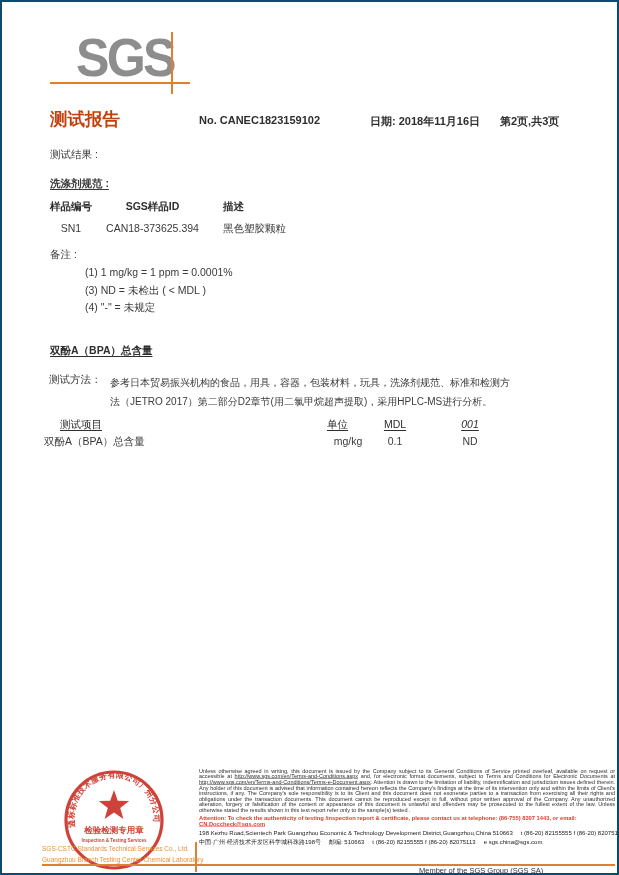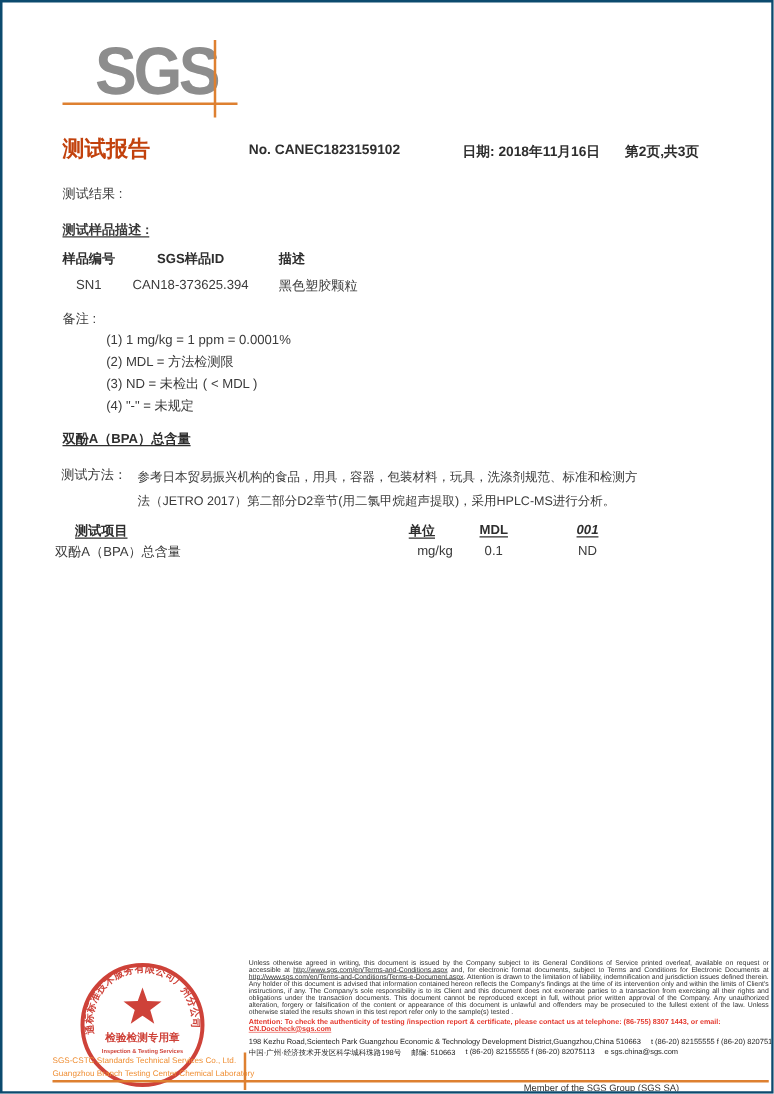--- a/index.html
+++ b/index.html
@@ -33,21 +33,21 @@
   .notes { position:absolute; left:83px; top:262px; font-size:10.5px; }
   .notes div { line-height:17.5px; }
 
   .bpa-heading { position:absolute; left:48px; top:342px; font-size:10.5px; font-weight:bold; text-decoration:underline; text-underline-offset:2px; color:#2e2e2e; }
 
   .method-label { position:absolute; left:47px; top:371px; font-size:10.5px; }
   .method-text { position:absolute; left:108px; top:371px; width:412px; font-size:10px; }
   .method-text div { line-height:19px; }
 
   .rt-cell { position:absolute; font-size:10.5px; }
-  .rt-head { font-weight:bold; color:#2e2e2e; text-decoration:underline; text-underline-offset:2px; }
+  .rt-head { font-weight:normal; color:#2e2e2e; text-decoration:underline; text-underline-offset:2px; }
   .rt-h1 { left:58px; top:416px; }
   .rt-h2 { left:325px; top:416px; width:42px; }
   .rt-h3 { left:372px; top:416px; width:42px; text-align:center; }
   .rt-h4 { left:447px; top:416px; width:42px; text-align:center; font-style:italic; }
   .rt-r1 { left:42px; top:433px; }
   .rt-r2 { left:325px; top:433px; width:42px; text-align:center; }
   .rt-r3 { left:372px; top:433px; width:42px; text-align:center; }
   .rt-r4 { left:447px; top:433px; width:42px; text-align:center; }
 
   
@@ -76,39 +76,38 @@
   <div class="logo">SGS</div>
   <div class="logo-hline"></div>
   <div class="logo-vline"></div>
 
   <div class="title">测试报告</div>
   <div class="report-no">No. CANEC1823159102</div>
   <div class="report-date">日期: 2018年11月16日</div>
   <div class="page-info">第2页,共3页</div>
 
   <div class="results-label">测试结果 :</div>
-  <div class="sample-heading">测试样品描述 :</div>
+  <div class="sample-heading">洗涤剂规范 :</div>
 
   <div class="sample-table">
     <div class="row hd">
       <span class="c1">样品编号</span>
       <span class="c2">SGS样品ID</span>
       <span class="c3">描述</span>
     </div>
     <div class="row">
       <span class="c1">SN1</span>
       <span class="c2">CAN18-373625.394</span>
       <span class="c3">黑色塑胶颗粒</span>
     </div>
   </div>
 
   <div class="notes-label">备注 :</div>
   <div class="notes">
     <div>(1) 1 mg/kg = 1 ppm = 0.0001%</div>
-    <div>(2) MDL = 方法检测限</div>
     <div>(3) ND = 未检出 ( &lt; MDL )</div>
     <div>(4) "-" = 未规定</div>
   </div>
 
   <div class="bpa-heading">双酚A（BPA）总含量</div>
 
   <div class="method-label">测试方法：</div>
   <div class="method-text">
     <div>参考日本贸易振兴机构的食品，用具，容器，包装材料，玩具，洗涤剂规范、标准和检测方</div>
     <div>法（JETRO 2017）第二部分D2章节(用二氯甲烷超声提取)，采用HPLC-MS进行分析。</div>

